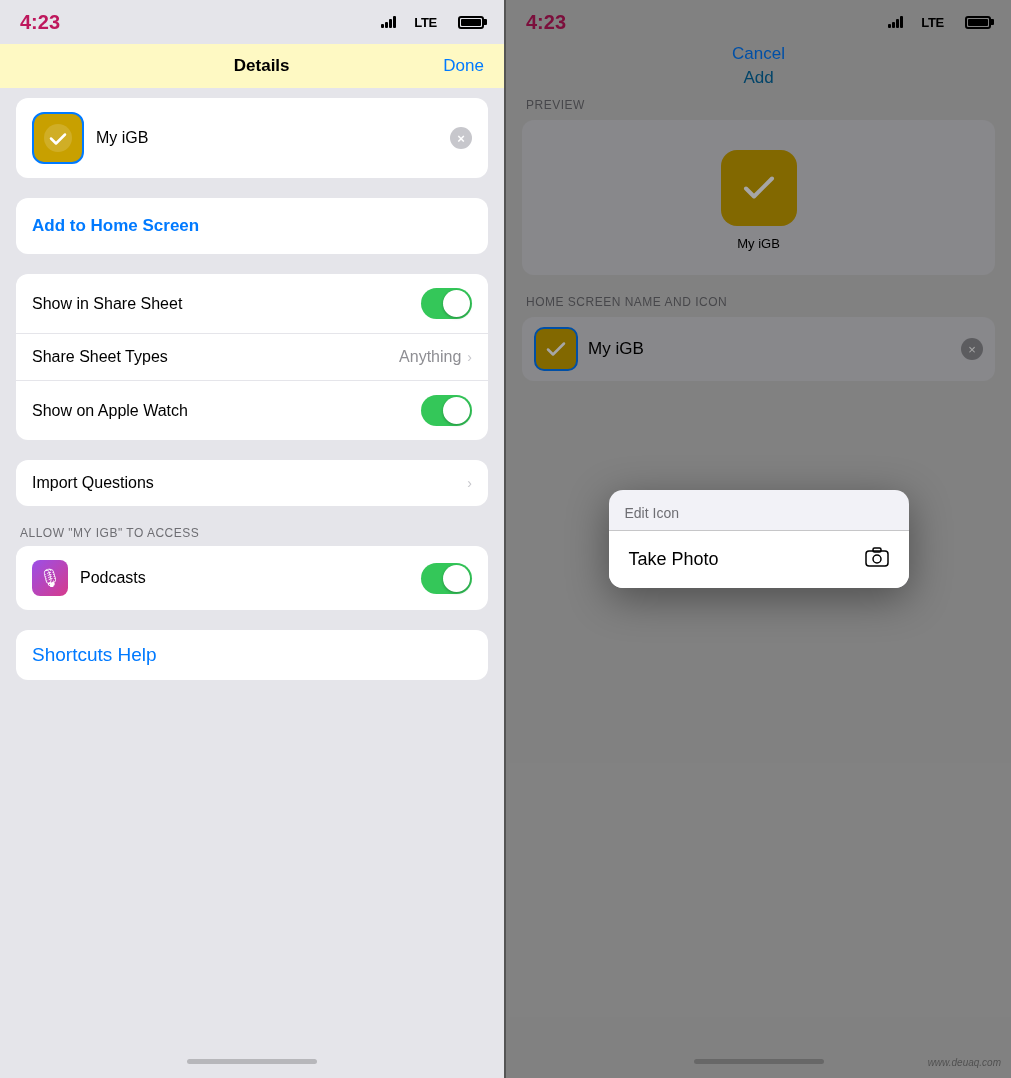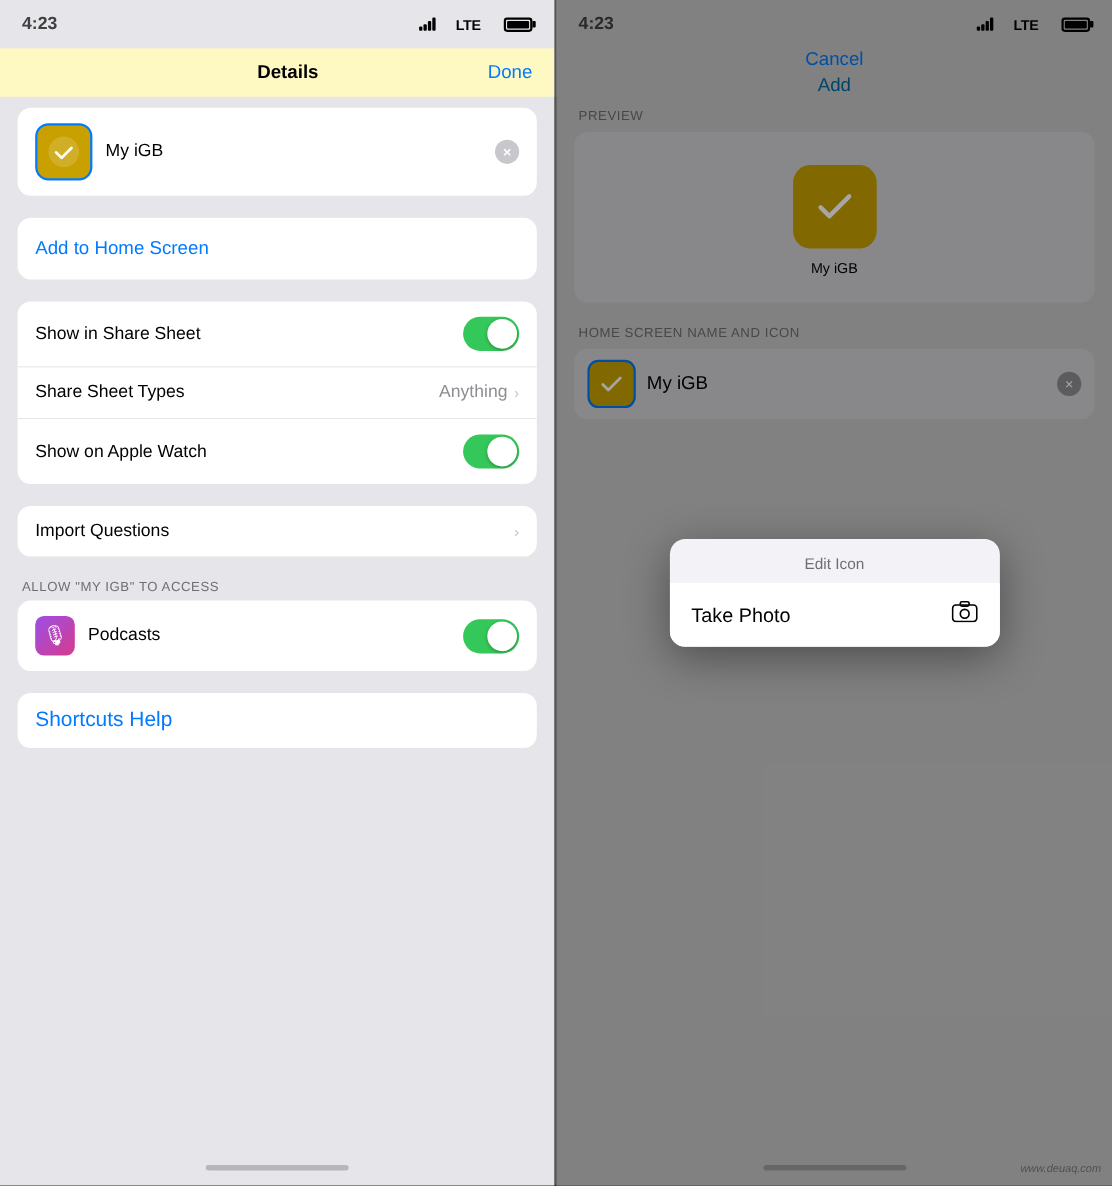--- a/index.html
+++ b/index.html
@@ -25,23 +25,23 @@
 
     .status-bar {
       height: 44px;
       display: flex;
       align-items: center;
       justify-content: space-between;
       padding: 0 20px;
       background: #e5e5ea;
     }
     .status-time {
-      font-size: 16px;
+      font-size: 20px;
       font-weight: 600;
-      color: #404040;
+      color: #be185d;
     }
     .status-icons {
       display: flex;
       align-items: center;
       gap: 18px;
       font-size: 13px;
       color: #000;
       font-weight: 600;
     }
     .status-icons .signal-bars {
@@ -158,21 +158,21 @@
     
     .add-home-card {
       background: #fff;
       border-radius: 12px;
       padding: 18px 16px;
       margin-bottom: 20px;
     }
     .add-home-text {
       font-size: 17px;
       color: #007AFF;
-      font-weight: 400;
+      font-weight: 700;
     }
 
     
     .settings-card {
       background: #fff;
       border-radius: 12px;
       margin-bottom: 20px;
       overflow: hidden;
     }
     .settings-row {
@@ -430,21 +430,20 @@
     
     .edit-icon-modal {
       background: #f2f2f7;
       border-radius: 14px;
       width: 300px;
       overflow: hidden;
       box-shadow: 0 10px 40px rgba(0,0,0,0.4);
     }
     .modal-title-row {
       padding: 14px 16px 8px;
-      text-align: center;
     }
     .modal-title-text {
       font-size: 14px;
       color: #6e6e73;
       font-weight: 400;
     }
     .modal-divider {
       height: 0.5px;
       background: #c6c6c8;
       margin: 0;

